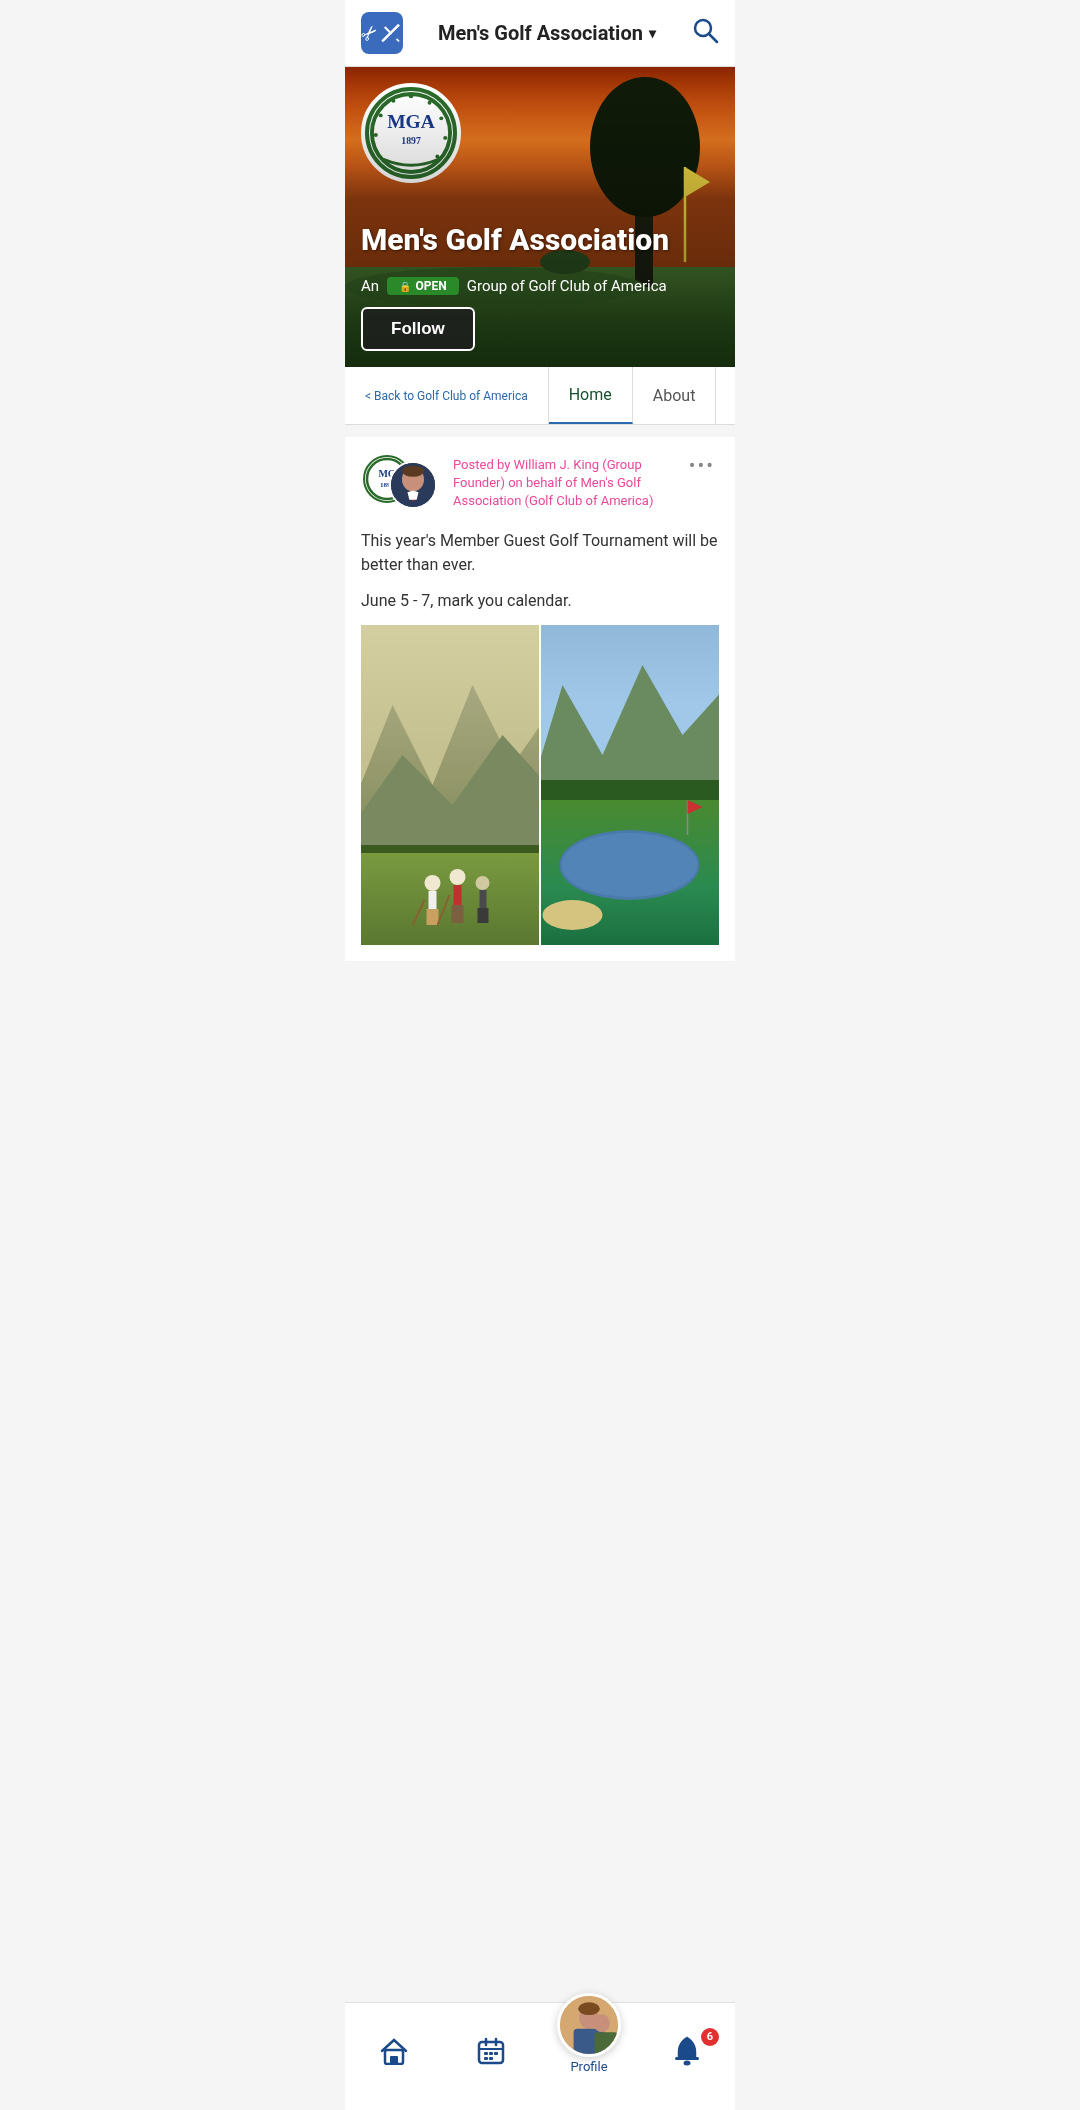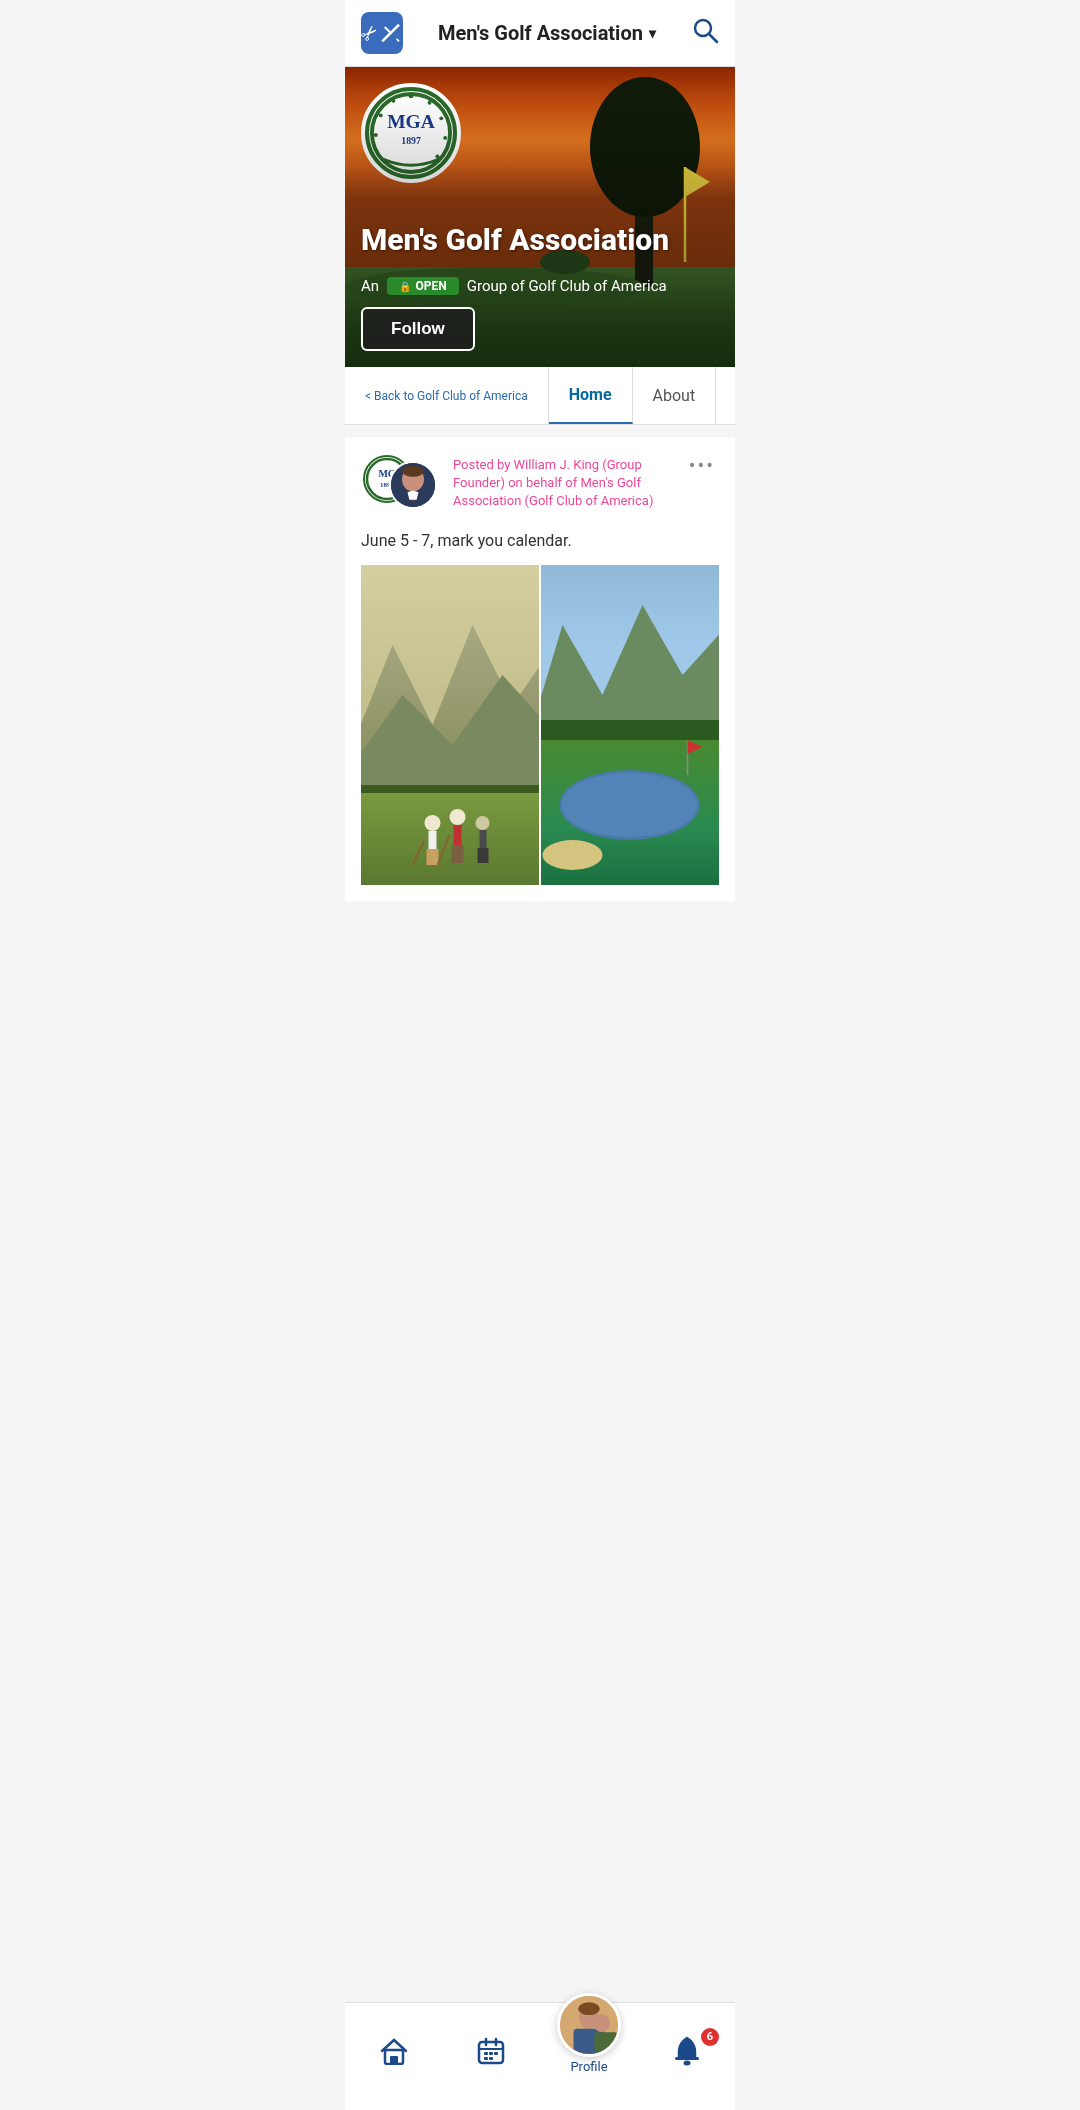--- a/index.html
+++ b/index.html
@@ -220,22 +220,22 @@
       font-size: 16px;
       color: #555;
       cursor: pointer;
       border-right: 1px solid #ddd;
       white-space: nowrap;
       display: flex;
       align-items: center;
     }
 
     .nav-tab.active {
-      color: #0369a1;
-      font-weight: 700;
+      color: #14532d;
+      font-weight: 400;
       border-bottom: 2px solid #2a6aad;
     }
 
     .nav-tab.back-link {
       color: #2a6aad;
       font-size: 12px;
     }
 
     
     .post-card {
@@ -578,20 +578,21 @@
     </div>
 
     <div class="post-info">
       <div class="post-meta">Posted by William J. King (Group Founder) on behalf of Men's Golf Association (Golf Club of America)</div>
     </div>
 
     <div class="post-more">•••</div>
   </div>
 
   <div class="post-body">
+    <p>This year's Member Guest Golf Tournament will be better than ever.</p>
     <p>June 5 - 7, mark you calendar.</p>
   </div>
 
   <div class="post-images">
     <div class="post-image">
       <svg width="100%" height="320" viewBox="0 0 195 320" preserveAspectRatio="xMidYMid slice">
         <defs>
           <linearGradient id="sky1" x1="0" y1="0" x2="0" y2="1">
             <stop offset="0%" stop-color="#d4cfa0"></stop>
             <stop offset="40%" stop-color="#c4c090"></stop>

